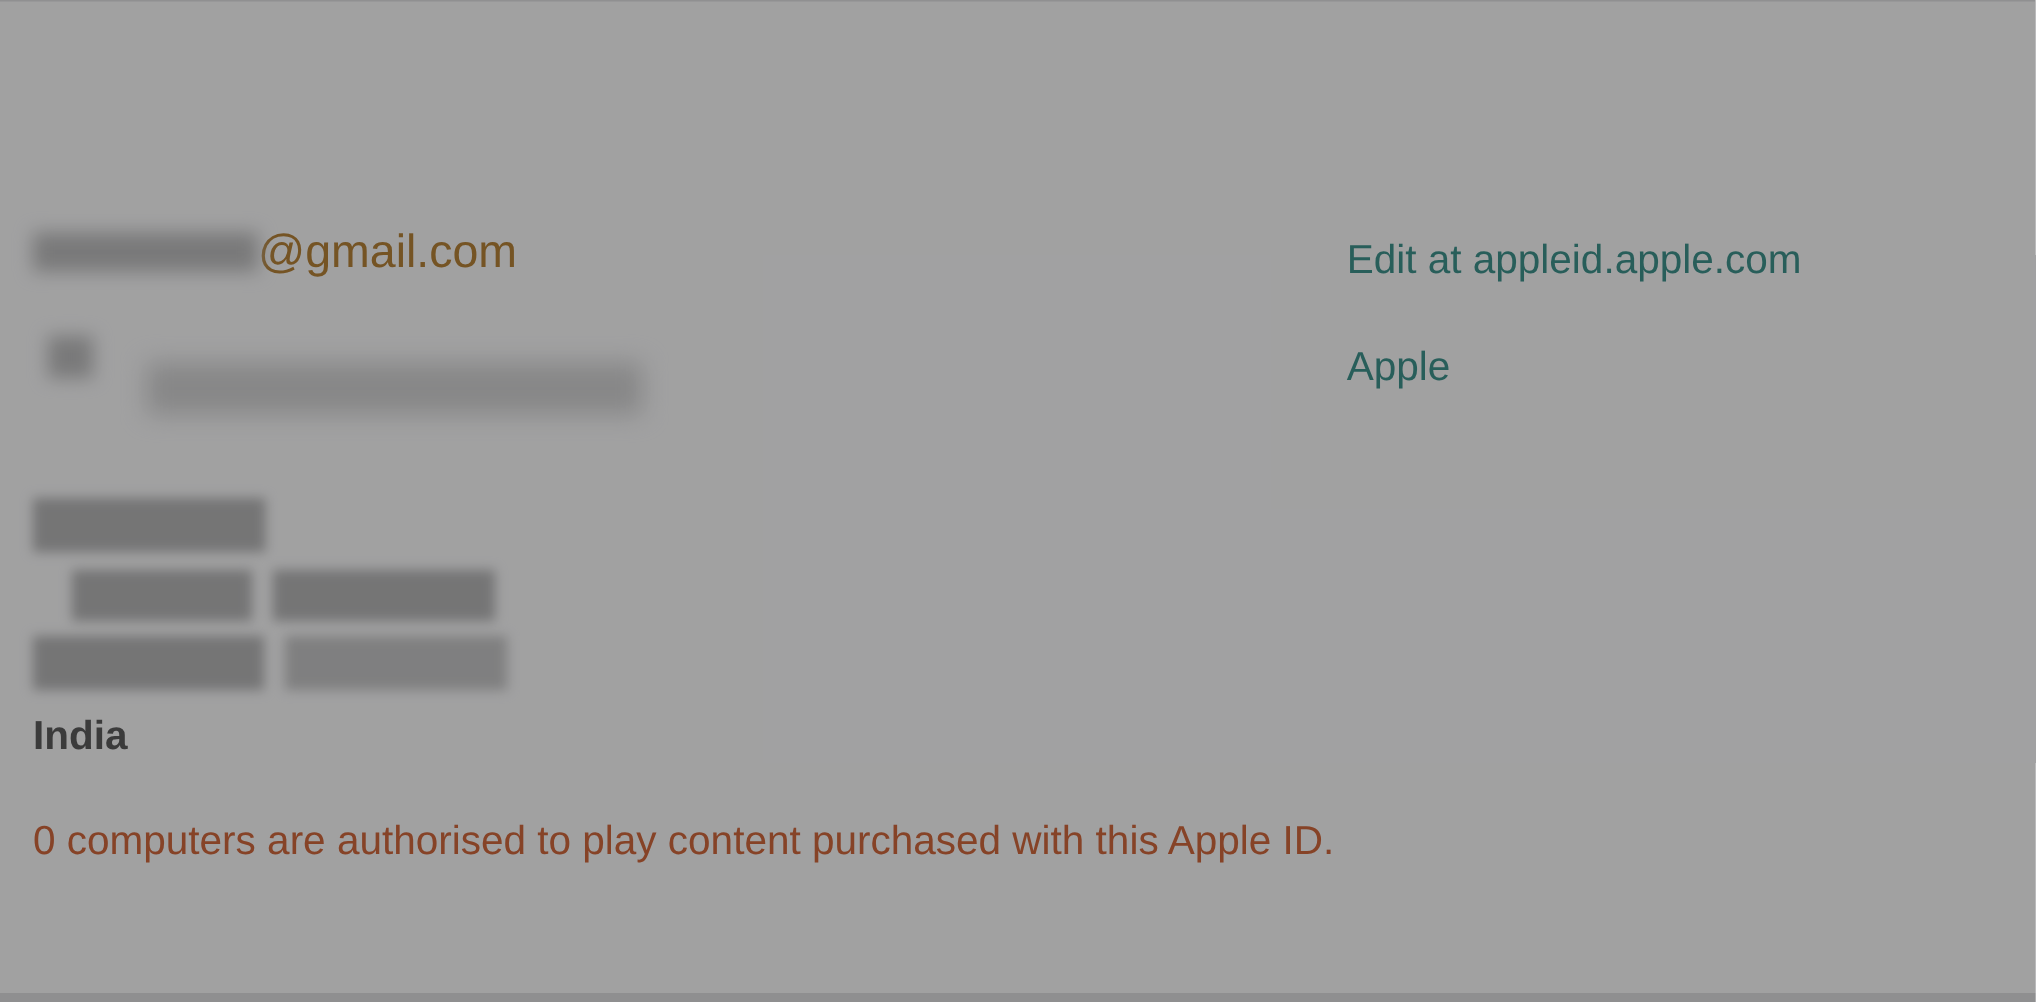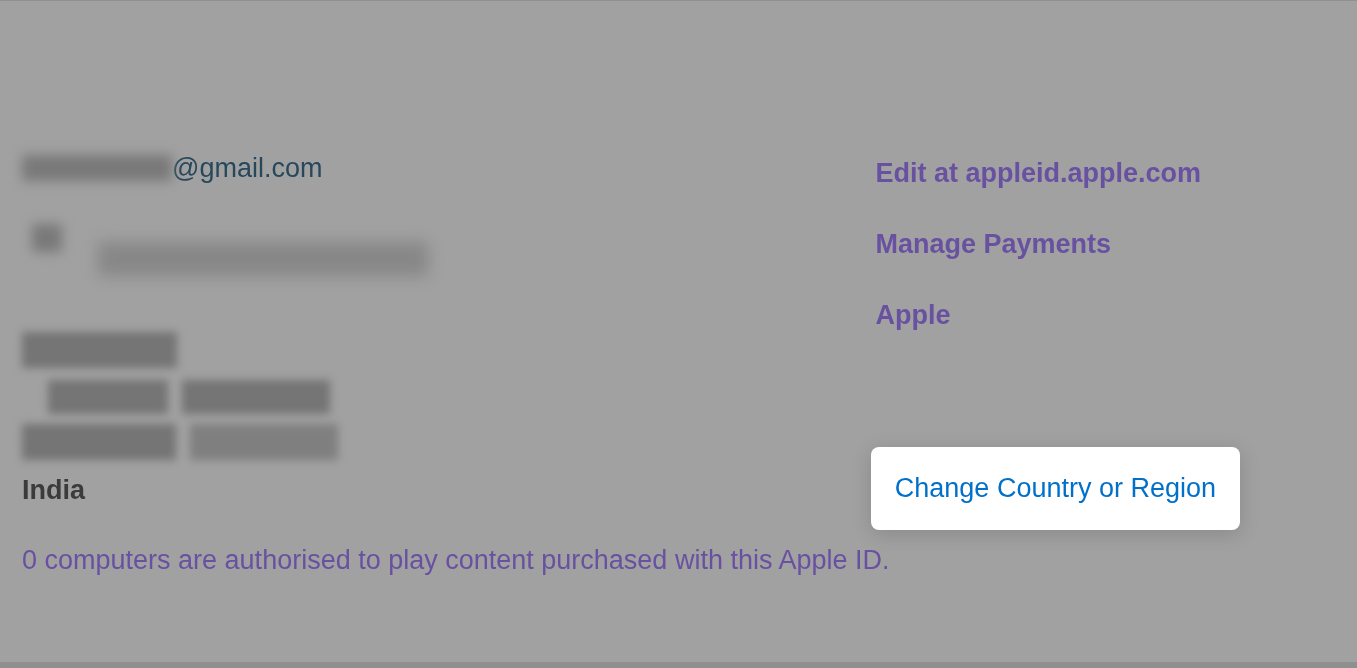--- a/index.html
+++ b/index.html
@@ -47,22 +47,22 @@
     .blur-block {
       background: #a9a9aa;
       filter: blur(6px);
     }
     .email-blur {
       width: 150px;
       height: 26px;
       margin-right: 0px;
     }
     .email-domain {
-      font-size: 27px;
-      color: #0c4a6e;
+      font-size: 31px;
+      color: #a16207;
       font-weight: 400;
     }
     .row2 {
       margin-top: 36px;
       position: relative;
       height: 52px;
     }
     .row2-badge {
       position: absolute;
       left: 10px;
@@ -137,36 +137,36 @@
       top: 475px;
       font-size: 27px;
       color: #333333;
       font-weight: bold;
     }
     .authorized {
       position: absolute;
       left: 22px;
       top: 545px;
       font-size: 27px;
-      color: #8b5cf6;
+      color: #c2410c;
     }
     .right-col {
       position: absolute;
       right: 156px;
       top: 158px;
       text-align: left;
     }
     .link {
       display: block;
       font-size: 27px;
-      color: #8b5cf6;
+      color: #0f766e;
       text-decoration: none;
       cursor: pointer;
       margin-bottom: 40px;
-      font-weight: 700;
+      font-weight: 400;
     }
     .highlight-box {
       position: absolute;
       right: 117px;
       top: 447px;
       background: #ffffff;
       border-radius: 8px;
       padding: 26px 24px 26px 24px;
       box-shadow: 0 4px 20px rgba(0,0,0,0.15);
     }
@@ -228,26 +228,22 @@
         <div class="row3-line3b"></div>
       </div>
     </div>
 
     <div class="country">India</div>
 
     <div class="authorized">0 computers are authorised to play content purchased with this Apple ID.</div>
 
     <div class="right-col">
       <a class="link">Edit at appleid.apple.com</a>
-      <a class="link">Manage Payments</a>
       <a class="link">Apple</a>
     </div>
 
   </div>
 
   <div class="dim-overlay"></div>
 
-  <div class="highlight-box">
-    <a class="highlight-link">Change Country or Region</a>
-  </div>
 
   <div class="bottom-border"></div>
 </div>
 
 </body></html>

